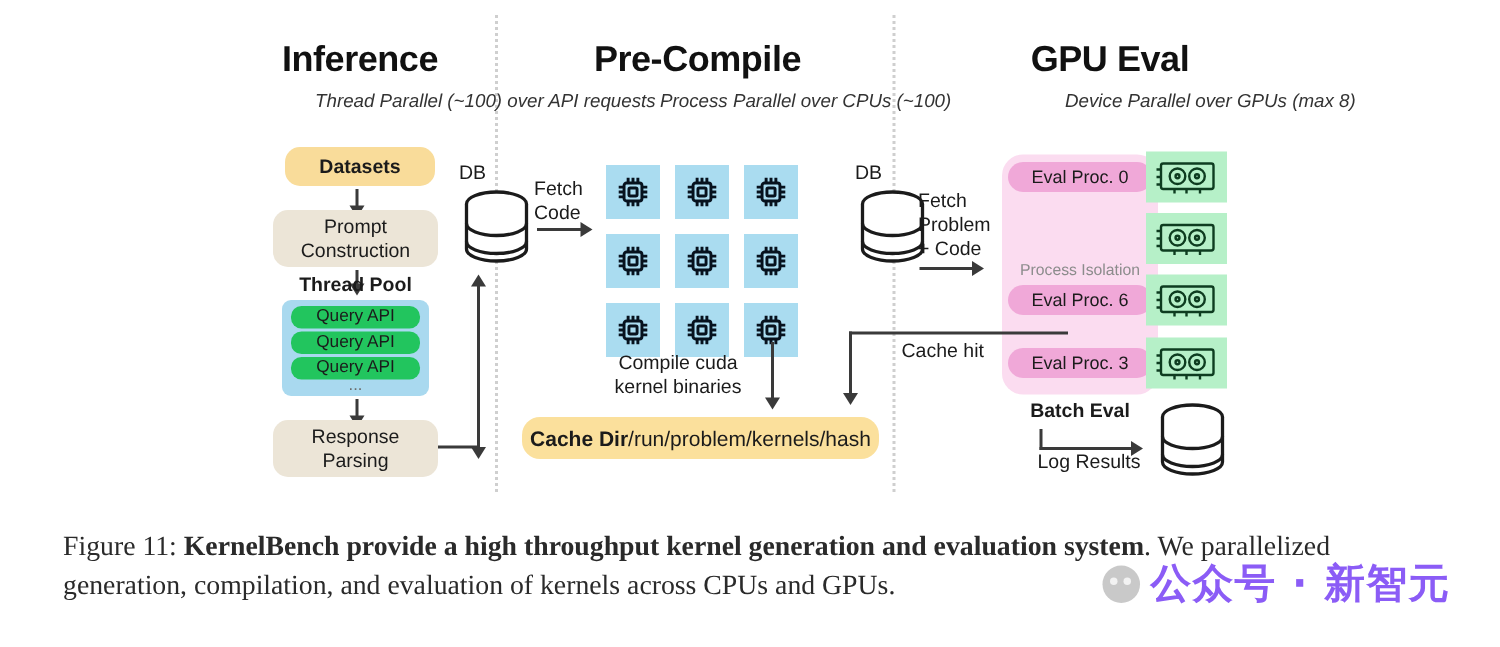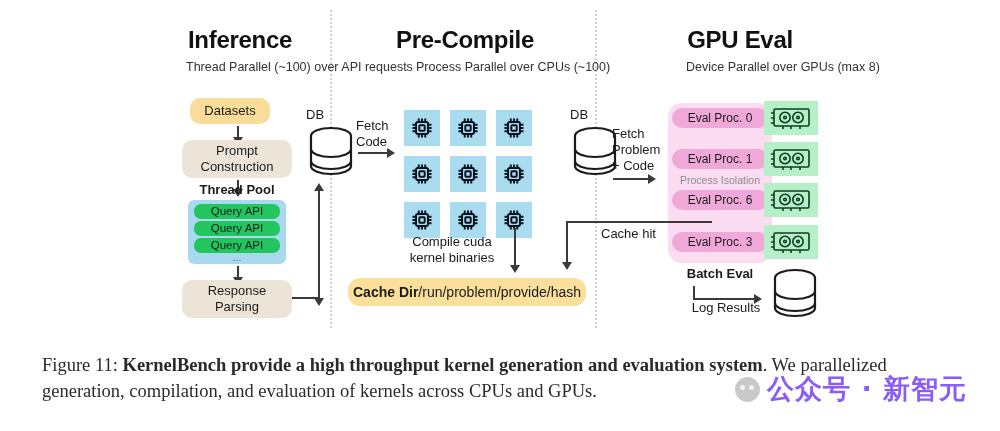--- a/index.html
+++ b/index.html
@@ -23,22 +23,22 @@
   #divider-1{left:330px;}
   #divider-2{left:595px;}
 
   .col-title{
     position:absolute;
     font-weight:bold;font-size:24px;letter-spacing:-.3px;
     color:#111;text-align:center;white-space:nowrap;
   }
   .col-sub{
     position:absolute;
-    font-size:12.5px;line-height:15px;
-    color:#333;white-space:nowrap;
+    font-style:italic;font-size:12.5px;line-height:15px;
+    color:#333;white-space:nowrap;margin-left:24px;
   }
 
   
   .rbox{
     position:absolute;border-radius:10px;
     display:flex;align-items:center;justify-content:center;
     text-align:center;font-size:13px;line-height:16px;color:#1b1b1b;
     box-sizing:border-box;
   }
   .rbox.small{font-size:11.5px;line-height:13px;border-radius:7px;}
@@ -124,21 +124,21 @@
 
   <div class="diagram">
 
     <div class="divider" id="divider-1"></div>
     <div class="divider" id="divider-2"></div>
 
     <div class="col-title" style="left:170px;top:26px;width:140px;">Inference</div>
     <div class="col-sub" style="left:186px;top:60px;">Thread Parallel (~100)
 over API requests</div>
 
-    <div class="rbox c-datasets" style="left:190px;top:98px;width:80px;height:26px;">Datasets</div>
+    <div class="rbox c-datasets" style="left:190px;top:98px;width:100px;height:26px;font-weight:bold;">Datasets</div>
 
     <div class="v-arrow" style="left:237px;top:126px;height:12px;"></div>
 
     <div class="rbox c-beige" style="left:182px;top:140px;width:110px;height:38px;white-space:pre-line;">Prompt
 Construction</div>
 
     <div class="v-arrow" style="left:237px;top:180px;height:10px;"></div>
 
     <div class="lbl b c" style="left:182px;top:182px;width:110px;text-align:center;">Thread Pool</div>
 
@@ -240,21 +240,21 @@
       </svg>
     </div>
 
     <div class="lbl c" style="left:388px;top:234px;width:128px;text-align:center;">Compile cuda
 kernel binaries</div>
 
     <div class="v-arrow" style="left:514px;top:228px;height:38px;"></div>
 
     <div class="cache-dir" style="left:348px;top:278px;width:238px;height:28px;">
       <b>Cache Dir</b>
-        <span>/run/problem/provide/hash</span>
+        <span>/run/problem/kernels/hash</span>
     </div>
 
     <div class="db-label" style="left:570px;top:107px;">DB</div>
     <div class="db" style="left:572px;top:126px;">
       <svg width="46" height="56" viewBox="0 0 46 56" fill="none">
         <ellipse cx="23" cy="10" rx="20" ry="8" fill="#fff" stroke="#1b1b1b" stroke-width="2.2"></ellipse>
         <path d="M3 10 v30 a20 8 0 0 0 40 0 V10" fill="#fff" stroke="#1b1b1b" stroke-width="2.2"></path>
         <path d="M3 23 a20 8 0 0 0 40 0" fill="none" stroke="#1b1b1b" stroke-width="2.2"></path>
         <path d="M3 35 a20 8 0 0 0 40 0" fill="none" stroke="#1b1b1b" stroke-width="2.2"></path>
       </svg>
@@ -265,21 +265,20 @@
 over GPUs (max 8)</div>
 
     <div class="lbl" style="left:612px;top:126px;">Fetch
 Problem
 + Code</div>
     <div class="h-arrow" style="left:613px;top:178px;width:36px;"></div>
 
     <div class="rbox c-pinkbg" style="left:668px;top:103px;width:104px;height:160px;border-radius:14px;"></div>
 
     <div class="rbox c-pill" style="left:672px;top:108px;width:96px;height:20px;border-radius:10px;font-size:12px;">Eval Proc. 0</div>
-    <div class="rbox c-pill" style="left:672px;top:149px;width:96px;height:20px;border-radius:10px;font-size:12px;">Eval Proc. 1</div>
     <div class="lbl c" style="left:668px;top:172px;width:104px;text-align:center;font-size:10.5px;color:#8c8c8c;">Process Isolation</div>
     <div class="rbox c-pill" style="left:672px;top:190px;width:96px;height:20px;border-radius:10px;font-size:12px;">Eval Proc. 6</div>
     <div class="rbox c-pill" style="left:672px;top:232px;width:96px;height:20px;border-radius:10px;font-size:12px;">Eval Proc. 3</div>
 
     <div class="tile gpu" style="left:764px;top:101px;">
       <svg width="44" height="26" viewBox="0 0 44 26" fill="none" stroke="#0e3c20" stroke-width="1.6">
         <rect x="5" y="4" width="35" height="17" rx="1.5"></rect>
         <path d="M5 8 H2 M5 13 H2 M5 18 H2"></path>
         <circle cx="16" cy="12.5" r="5.2"></circle>
           <circle cx="16" cy="12.5" r="1.3"></circle>

